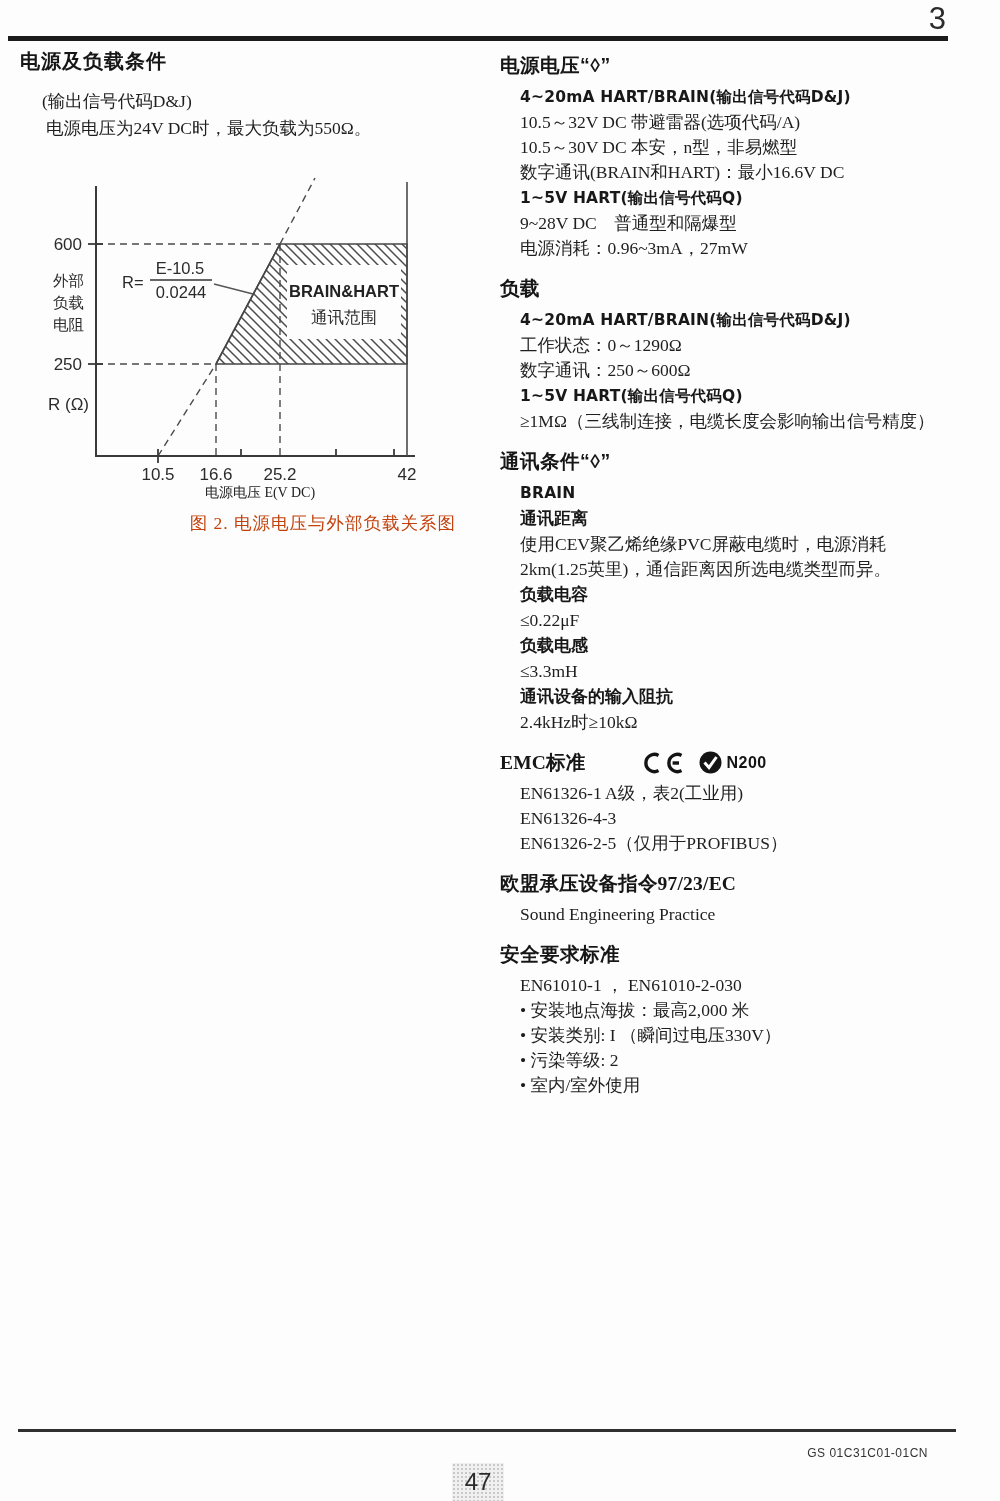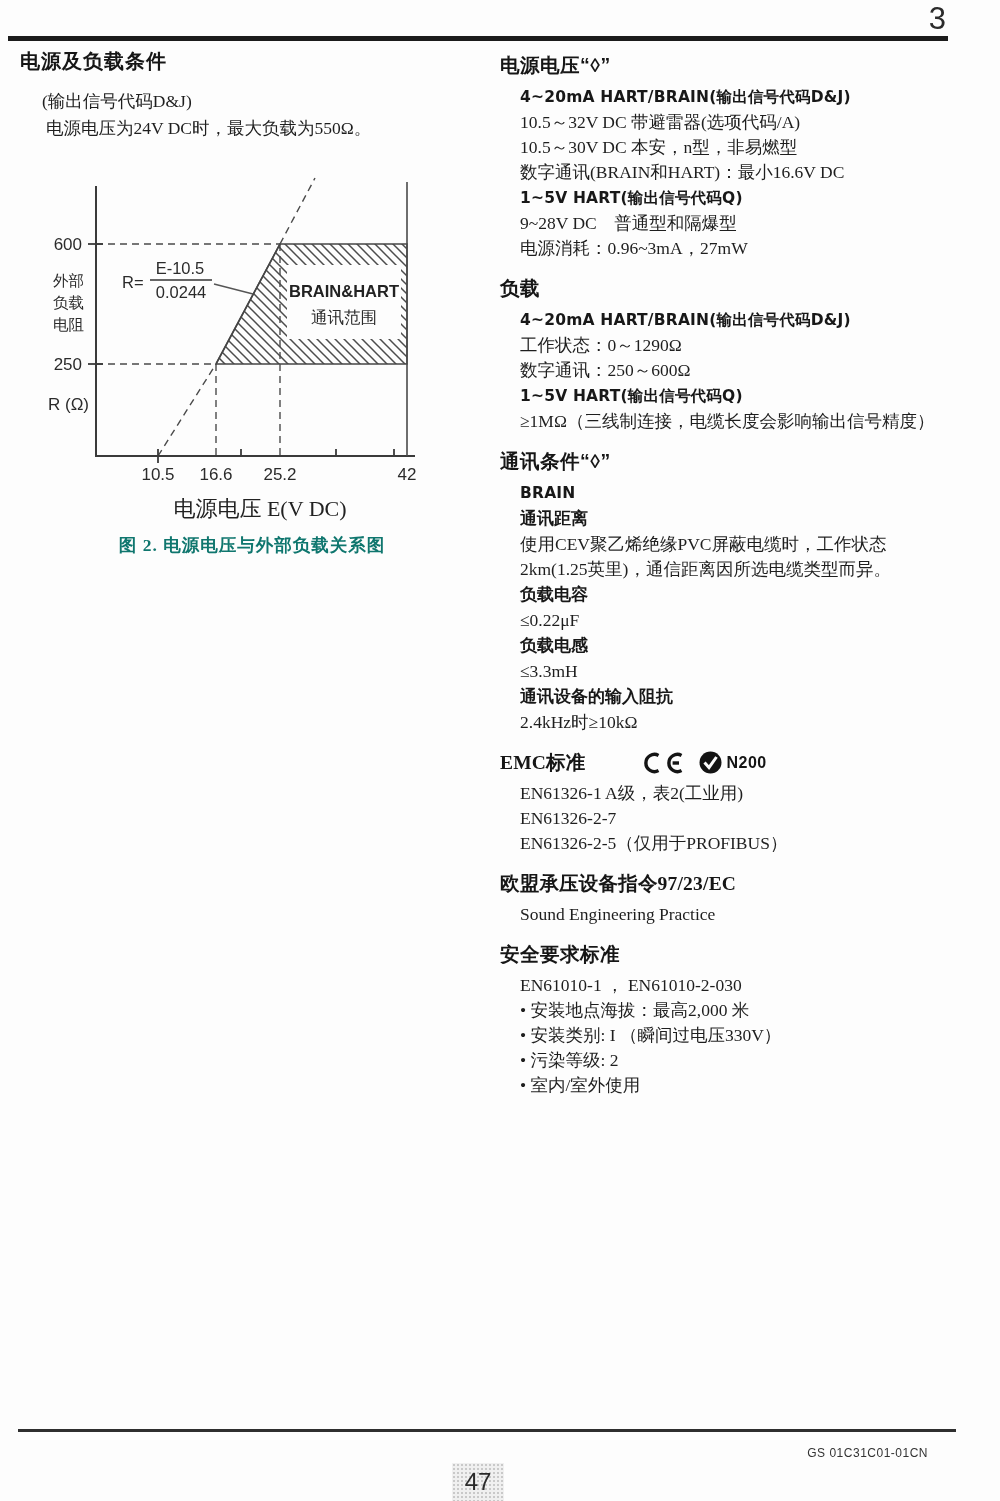--- a/index.html
+++ b/index.html
@@ -24,26 +24,26 @@
   }
   .lc-sub   { margin:14px 0 0 22px; font-size:17.5px; }
   .lc-intro { margin:3px 0 0 26px; font-size:17.5px; }
 
   .chart-figure { margin:26px 0 0 16px; width:420px; }
   .chart-svg { display:block; }
   .svg-sans  { font-family:"Liberation Sans", sans-serif; fill:#2b2b2b; }
   .svg-serif { font-family:"Liberation Serif", serif; fill:#2b2b2b; }
   .svg-bold-sans { font-family:"Liberation Sans", sans-serif; font-weight:bold; fill:#222; }
   .chart-xlabel {
-    margin-top:10px; width:420px; box-sizing:border-box; padding-left:28px;
-    text-align:center; font-size:22px; color:#222;
+    width:420px; box-sizing:border-box; padding-left:28px;
+    text-align:center; font-size:14px; color:#222;
   }
   .chart-caption {
     margin-top:9px; width:420px; box-sizing:border-box; padding-left:12px;
-    text-align:center; font-size:17.5px; font-weight:bold; color:#0f766e;
+    text-align:right; font-size:17.5px; font-weight:normal; color:#c2410c;
     font-family:"Liberation Serif", serif; letter-spacing:1px;
   }
 
   
   .col-right { position:absolute; left:500px; top:52px; width:494px; }
   .rc-heading {
     margin:14px 0 5px 0;
     font-family:"Liberation Sans", sans-serif;
     font-size:19.5px; font-weight:bold; letter-spacing:0.5px; color:#161616;
   }
@@ -186,21 +186,21 @@
       <div class="rc-line body">工作状态：0～1290Ω</div>
       <div class="rc-line body">数字通讯：250～600Ω</div>
       <div class="rc-line code">1~5V HART(输出信号代码Q)</div>
       <div class="rc-line body">≥1MΩ（三线制连接，电缆长度会影响输出信号精度）</div>
     </section>
 
     <section class="rc-section">
       <h3 class="rc-heading">通讯条件“◊”</h3>
       <div class="rc-line code">BRAIN</div>
       <div class="rc-line subhead">通讯距离</div>
-      <div class="rc-line body">使用CEV聚乙烯绝缘PVC屏蔽电缆时，工作状态</div>
+      <div class="rc-line body">使用CEV聚乙烯绝缘PVC屏蔽电缆时，电源消耗</div>
       <div class="rc-line body">2km(1.25英里)，通信距离因所选电缆类型而异。</div>
       <div class="rc-line subhead">负载电容</div>
       <div class="rc-line body">≤0.22μF</div>
       <div class="rc-line subhead">负载电感</div>
       <div class="rc-line body">≤3.3mH</div>
       <div class="rc-line subhead">通讯设备的输入阻抗</div>
       <div class="rc-line body">2.4kHz时≥10kΩ</div>
     </section>
 
     <section class="rc-section">
@@ -213,21 +213,21 @@
             <line x1="31.6" y1="12" x2="38" y2="12" stroke="#141414" stroke-width="3.4"></line>
           </svg>
           <svg class="ctick" width="23" height="23" viewBox="0 0 23 23">
             <circle cx="11.5" cy="11.5" r="11" fill="#141414"></circle>
             <path d="M5.5 11.5 L10 16.5 L17.5 6" stroke="#fdfdfd" stroke-width="3" fill="none"></path>
           </svg>
           <span class="n200">N200</span>
         </span>
       </h3>
       <div class="rc-line body">EN61326-1 A级，表2(工业用)</div>
-      <div class="rc-line body">EN61326-2-7</div>
+      <div class="rc-line body">EN61326-4-3</div>
       <div class="rc-line body">EN61326-2-5（仅用于PROFIBUS）</div>
     </section>
 
     <section class="rc-section">
       <h3 class="rc-heading serif-style">欧盟承压设备指令97/23/EC</h3>
       <div class="rc-line en">Sound Engineering Practice</div>
     </section>
 
     <section class="rc-section">
       <h3 class="rc-heading">安全要求标准</h3>

